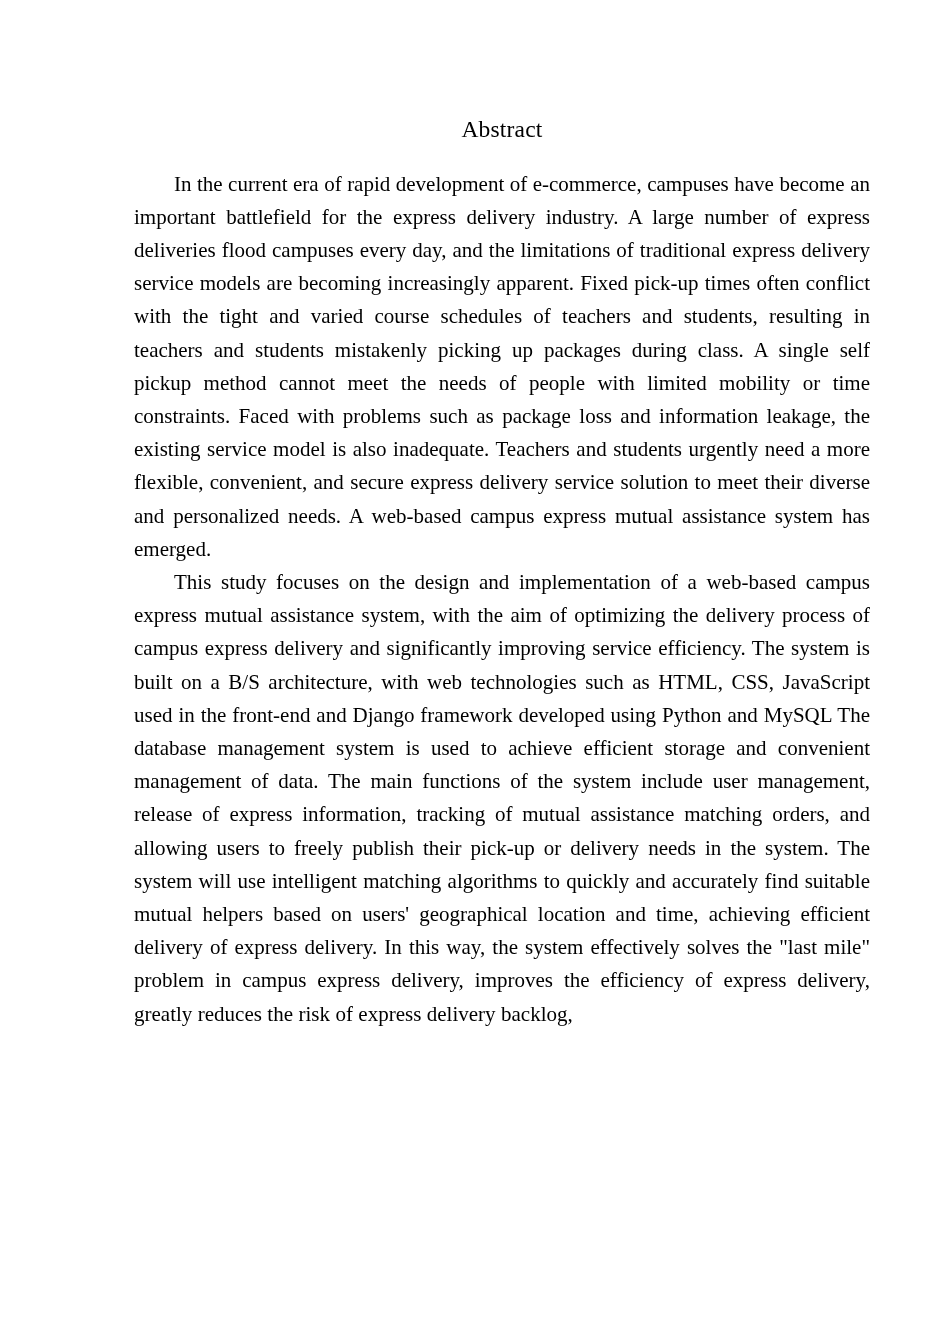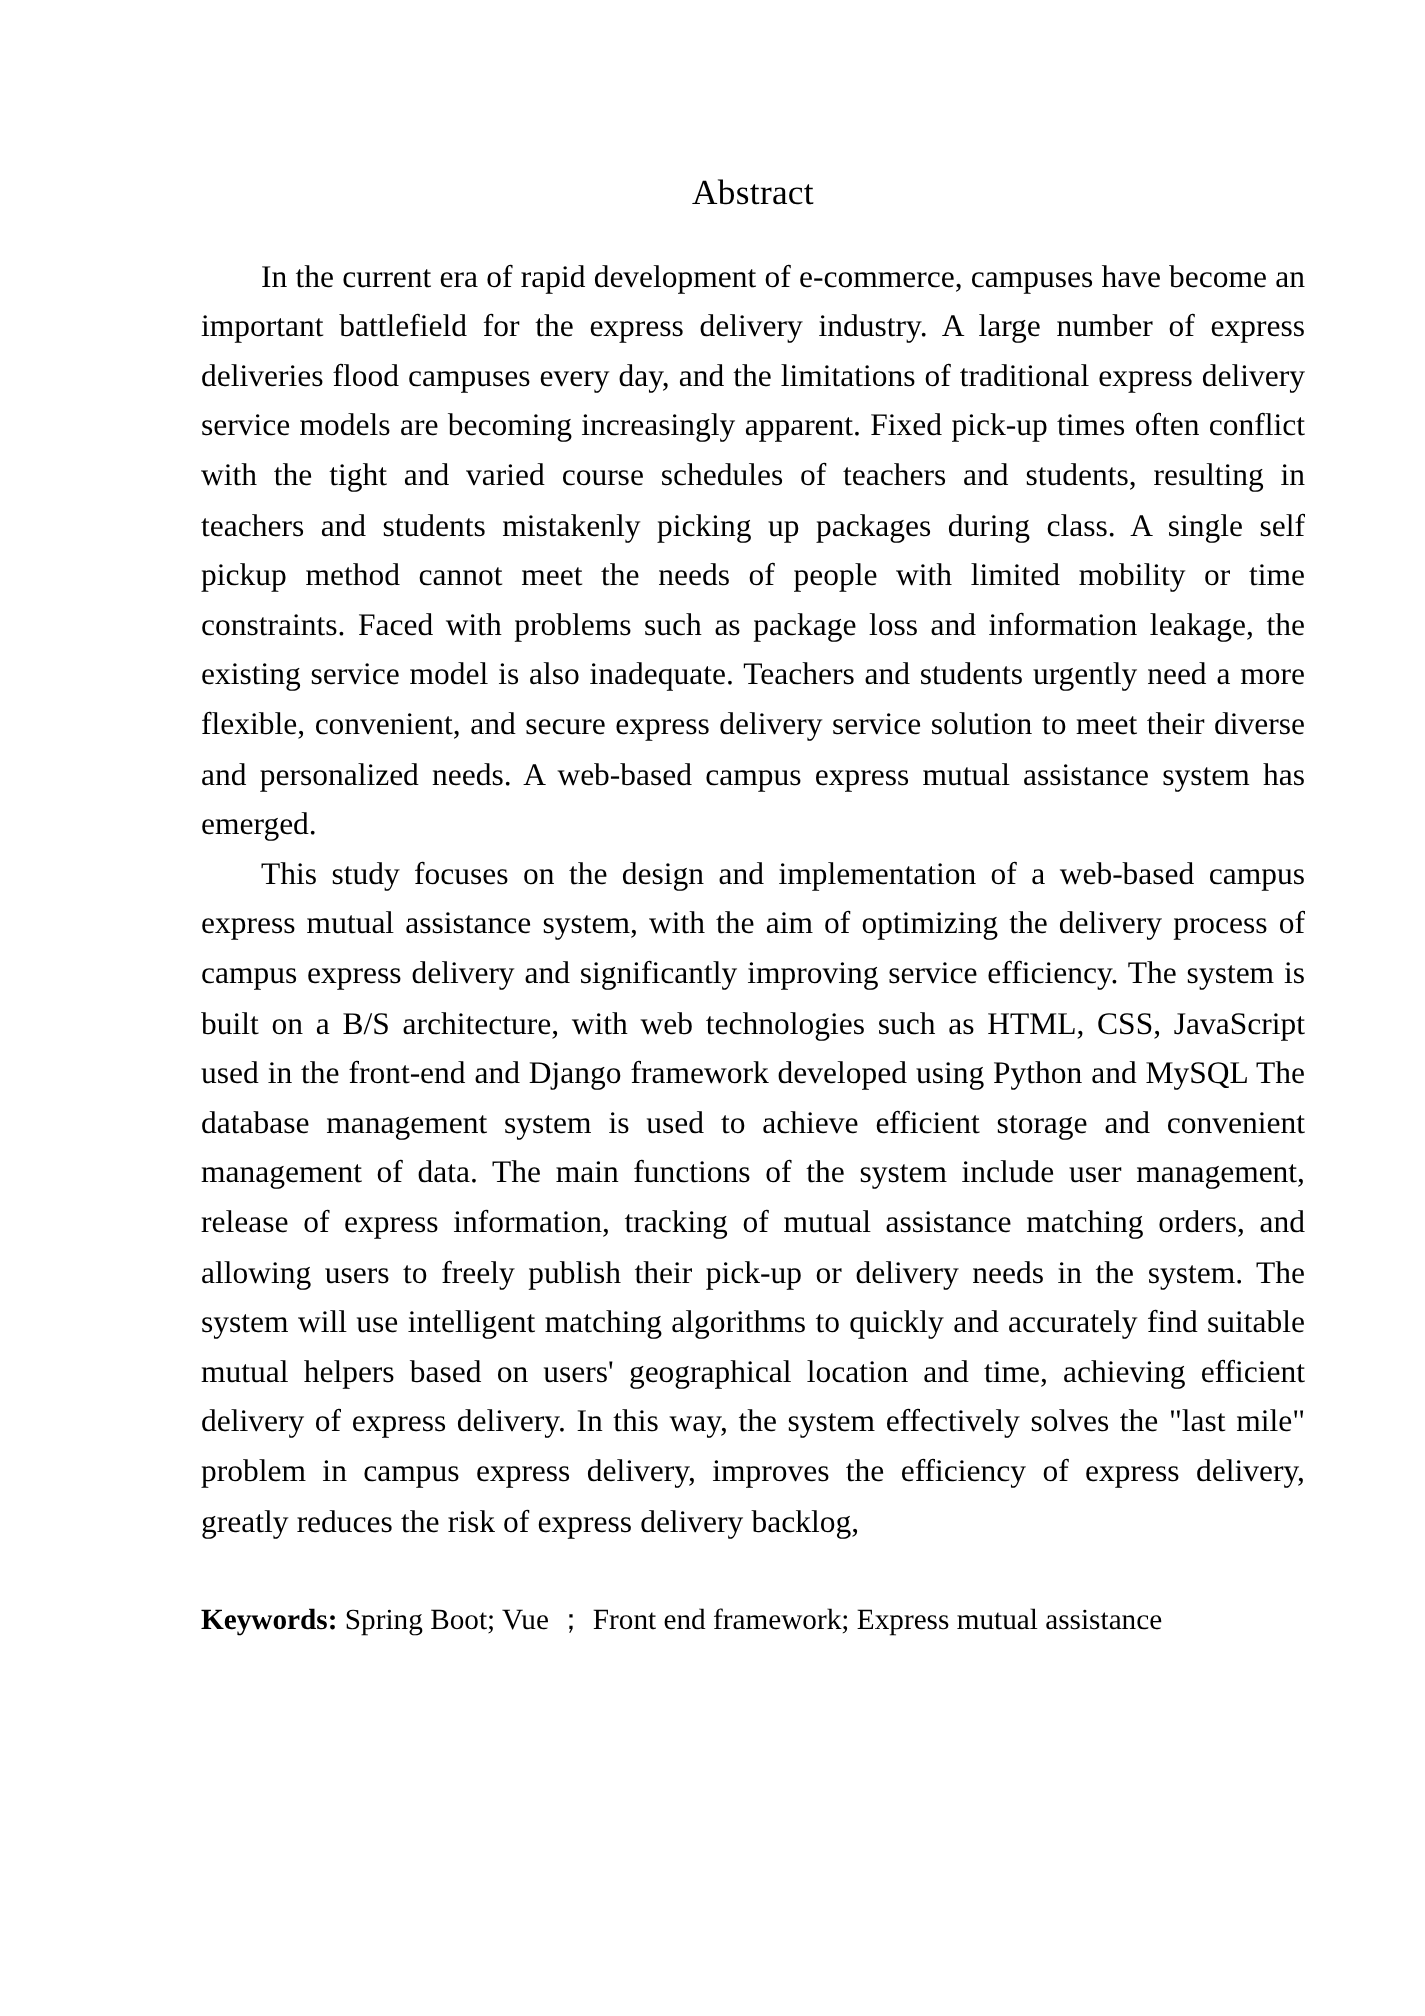--- a/index.html
+++ b/index.html
@@ -76,19 +76,18 @@
   <div class="content">
 
     <h1 class="doc-title">Abstract</h1>
 
     <div class="abstract-body">
 
       <p class="para">In the current era of rapid development of e-commerce, campuses have become an important battlefield for the express delivery industry. A large number of express deliveries flood campuses every day, and the limitations of traditional express delivery service models are becoming increasingly apparent. Fixed pick-up times often conflict with the tight and varied course schedules of teachers and students, resulting in teachers and students mistakenly picking up packages during class. A single self pickup method cannot meet the needs of people with limited mobility or time constraints. Faced with problems such as package loss and information leakage, the existing service model is also inadequate. Teachers and students urgently need a more flexible, convenient, and secure express delivery service solution to meet their diverse and personalized needs. A web-based campus express mutual assistance system has emerged.</p>
 
       <p class="para">This study focuses on the design and implementation of a web-based campus express mutual assistance system, with the aim of optimizing the delivery process of campus express delivery and significantly improving service efficiency. The system is built on a B/S architecture, with web technologies such as HTML, CSS, JavaScript used in the front-end and Django framework developed using Python and MySQL The database management system is used to achieve efficient storage and convenient management of data. The main functions of the system include user management, release of express information, tracking of mutual assistance matching orders, and allowing users to freely publish their pick-up or delivery needs in the system. The system will use intelligent matching algorithms to quickly and accurately find suitable mutual helpers based on users' geographical location and time, achieving efficient delivery of express delivery. In this way, the system effectively solves the "last mile" problem in campus express delivery, improves the efficiency of express delivery, greatly reduces the risk of express delivery backlog,</p>
 
-      <p class="keywords"><span class="keywords-label">Keywords:</span> <span>Spring Boot; Vue ；  Front end framework; Express mutual assistance</span></p>
 
     </div>
   </div>
 
 
 </div>
 
 </body></html>

